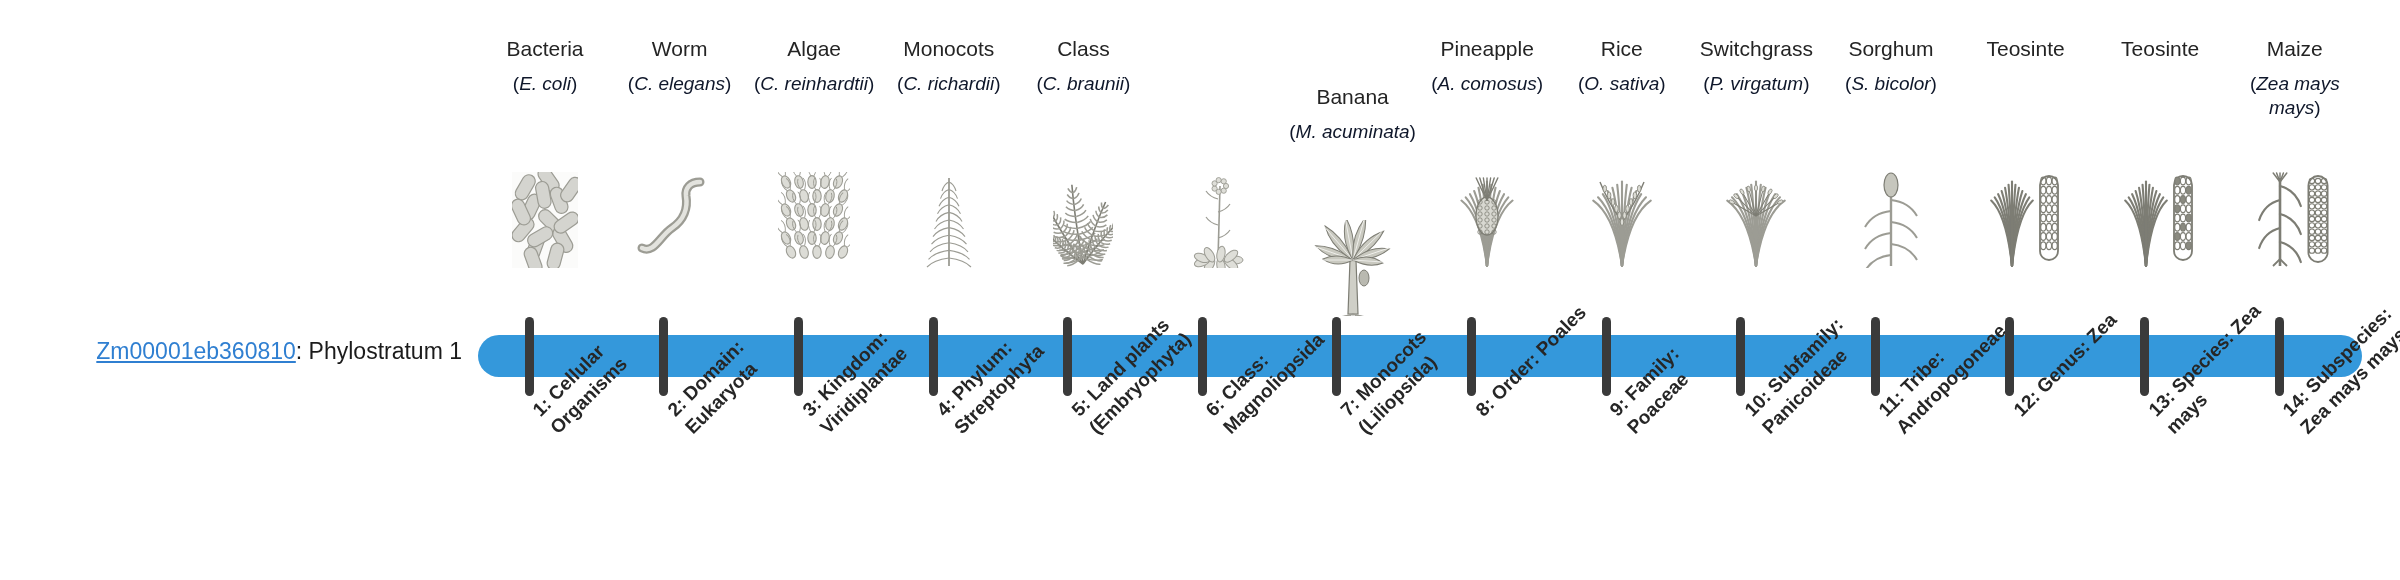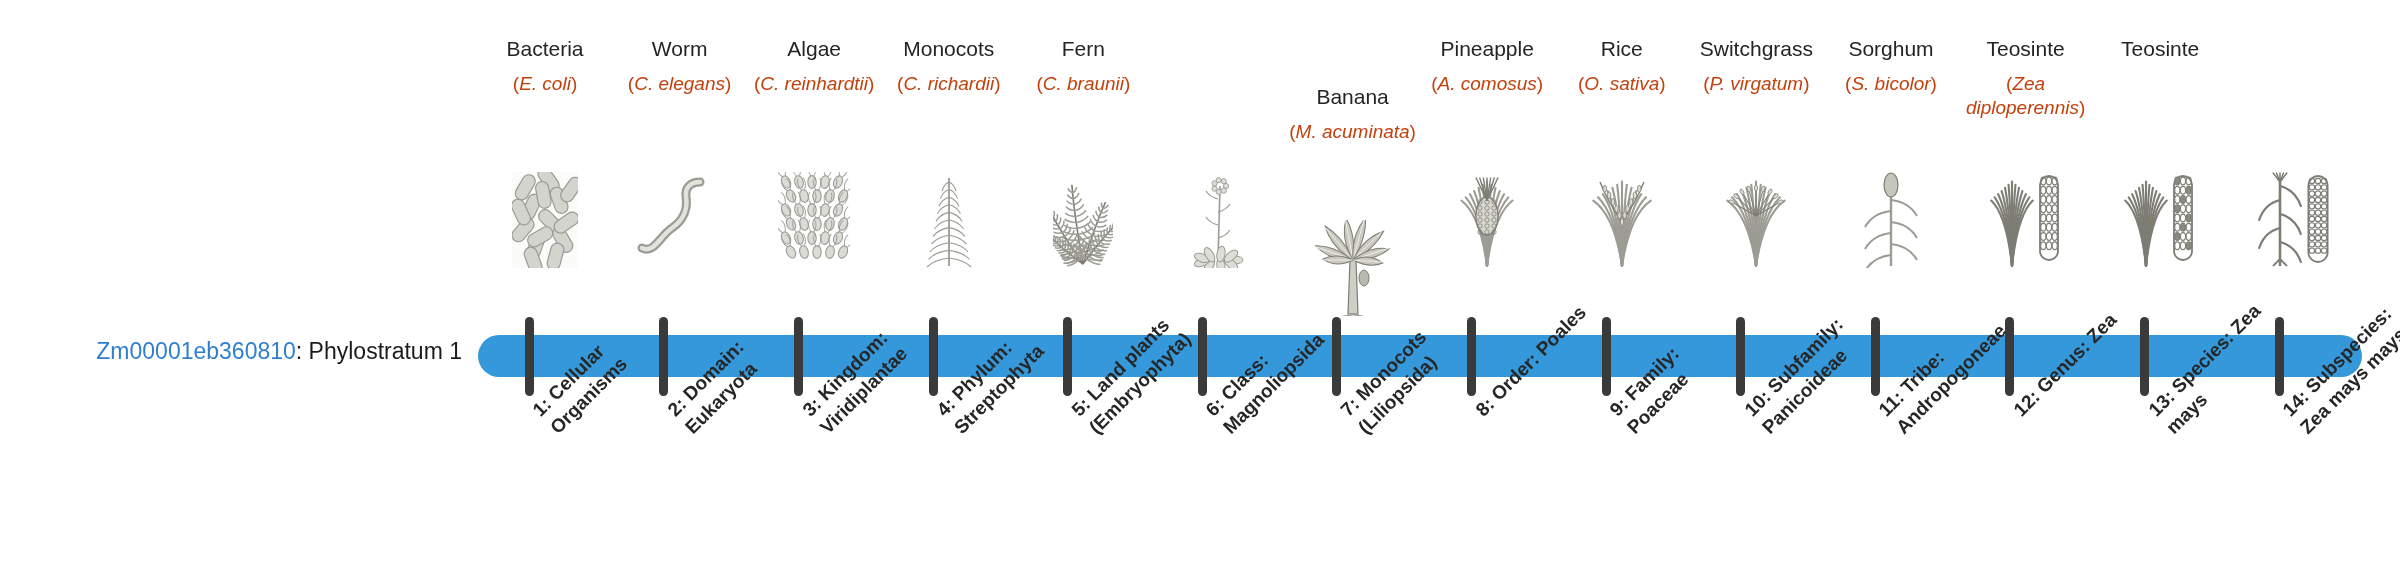--- a/index.html
+++ b/index.html
@@ -28,20 +28,21 @@
     top: 337px;
     width: 462px;
     text-align: right;
     font-size: 23px;
     line-height: 28px;
     color: #1b1b1b;
     white-space: nowrap;
   }
   .gene-label .gene-link {
     color: #2f7fd1;
+    text-decoration: underline;
     text-underline-offset: 2px;
     cursor: pointer;
   }
 
   
   .columns {
     position: absolute;
     left: 478px;
     top: 0;
     width: 1884px;
@@ -64,21 +65,21 @@
     font-size: 21px;
     line-height: 26px;
     color: #242424;
     white-space: nowrap;
   }
   .sci-name {
     margin-top: 10px;
     font-size: 19px;
     line-height: 24px;
     font-style: italic;
-    color: #c2410c;
+    color: #0f172a;
   }
   .sci-name .paren {
     font-style: normal;
   }
 
   
   .organism {
     position: absolute;
     top: 168px;
     left: 0;
@@ -395,21 +396,21 @@
             <path d="M28 70.8 Q41.3 72.8 47 79.8" fill="none" stroke="#9c9c94" stroke-width="1.1"></path>
             <path d="M28 78.39999999999999 Q13.65 80.39999999999999 7.5 87.39999999999999" fill="none" stroke="#9c9c94" stroke-width="1.1"></path>
             <path d="M28 78.39999999999999 Q42.35 80.39999999999999 48.5 87.39999999999999" fill="none" stroke="#9c9c94" stroke-width="1.1"></path>
             <path d="M28 86 Q12.600000000000001 88 6 95" fill="none" stroke="#9c9c94" stroke-width="1.1"></path>
             <path d="M28 86 Q43.4 88 50 95" fill="none" stroke="#9c9c94" stroke-width="1.1"></path>
           </svg>
         </div>
       </div>
       <div class="col" style="left: 538.4px;">
         <div class="col-head">
-          <div class="common-name">Fern</div>
+          <div class="common-name">Class</div>
           <div class="sci-name"><span class="paren">(</span>C. braunii<span class="paren">)</span></div>
         </div>
         <div class="organism">
           <svg width="60" height="96" viewBox="0 0 60 96">
             <g transform="translate(30,92) rotate(-8)">
               <path d="M0 0 Q-2 -48 0 -80" fill="none" stroke="#7d7d74" stroke-width="1.6"></path>
               <path d="M0 -6 Q-14.559999999999999 -7 -20.8 -11" fill="none" stroke="#9c9c94" stroke-width="1.5"></path>
               <path d="M0 -6 Q14.559999999999999 -7 20.8 -11" fill="none" stroke="#9c9c94" stroke-width="1.5"></path>
               <path d="M0 -12 Q-13.520000000000001 -13 -19.314285714285717 -17" fill="none" stroke="#9c9c94" stroke-width="1.5"></path>
               <path d="M0 -12 Q13.520000000000001 -13 19.314285714285717 -17" fill="none" stroke="#9c9c94" stroke-width="1.5"></path>
@@ -787,21 +788,20 @@
             <path d="M34 61 Q16 63 8 77" fill="none" stroke="#9c9c94" stroke-width="2"></path>
             <path d="M34 72 Q52 74 60 88" fill="none" stroke="#9c9c94" stroke-width="2"></path>
             <path d="M34 83 Q16 85 8 99" fill="none" stroke="#9c9c94" stroke-width="2"></path>
             <ellipse cx="34" cy="13" rx="7" ry="12" fill="#c6c6bd" stroke="#7d7d74" stroke-width="1.2"></ellipse>
           </svg>
         </div>
       </div>
       <div class="col" style="left: 1480.6px;">
         <div class="col-head">
           <div class="common-name">Teosinte</div>
-          <div class="sci-name"><span class="paren">(</span>Zea diploperennis<span class="paren">)</span></div>
         </div>
         <div class="organism">
           <svg width="80" height="96" viewBox="0 0 80 96">
             <g transform="translate(0,0)">
               <path d="M26 94 Q20.54 43.312 5.2520000000000024 28.52799999999999" fill="none" stroke="#7d7d74" stroke-width="2.1" stroke-linecap="round"></path>
               <path d="M26 94 Q21.45 43.312 8.71 25.36" fill="none" stroke="#7d7d74" stroke-width="2.1" stroke-linecap="round"></path>
               <path d="M26 94 Q22.36 43.312 12.168 22.191999999999993" fill="none" stroke="#7d7d74" stroke-width="2.1" stroke-linecap="round"></path>
               <path d="M26 94 Q23.27 43.312 15.626000000000001 19.024" fill="none" stroke="#7d7d74" stroke-width="2.1" stroke-linecap="round"></path>
               <path d="M26 94 Q24.18 43.312 19.084 15.855999999999995" fill="none" stroke="#7d7d74" stroke-width="2.1" stroke-linecap="round"></path>
               <path d="M26 94 Q25.09 43.312 22.542 12.687999999999988" fill="none" stroke="#7d7d74" stroke-width="2.1" stroke-linecap="round"></path>
@@ -890,20 +890,24 @@
               <ellipse cx="15" cy="64.5" rx="2.5500000000000003" ry="3.854166666666667" fill="none" stroke="#7d7d74" stroke-width="1.1"></ellipse>
               <ellipse cx="20.700000000000003" cy="64.5" rx="2.5500000000000003" ry="3.854166666666667" fill="none" stroke="#7d7d74" stroke-width="1.1"></ellipse>
               <ellipse cx="9.3" cy="73.75" rx="2.5500000000000003" ry="3.854166666666667" fill="none" stroke="#7d7d74" stroke-width="1.1"></ellipse>
               <ellipse cx="15" cy="73.75" rx="2.5500000000000003" ry="3.854166666666667" fill="none" stroke="#7d7d74" stroke-width="1.1"></ellipse>
               <ellipse cx="20.700000000000003" cy="73.75" rx="2.5500000000000003" ry="3.854166666666667" fill="#8a8a80" stroke="#7d7d74" stroke-width="1.1"></ellipse>
             </g>
           </svg>
         </div>
       </div>
       <div class="col" style="left: 1749.8px;">
+        <div class="col-head">
+          <div class="common-name">Maize</div>
+          <div class="sci-name"><span class="paren">(</span>Zea mays mays<span class="paren">)</span></div>
+        </div>
         <div class="organism">
           <svg width="82" height="96" viewBox="0 0 82 96">
             <g transform="translate(0,0)">
               <line x1="26" y1="94" x2="26" y2="6" stroke="#7d7d74" stroke-width="2.6"></line>
               <path d="M26 14 Q41.6 18 46.8 34" fill="none" stroke="#7d7d74" stroke-width="2.2" stroke-linecap="round"></path>
               <path d="M26 28 Q10.4 32 5.199999999999999 48" fill="none" stroke="#7d7d74" stroke-width="2.2" stroke-linecap="round"></path>
               <path d="M26 42 Q41.6 46 46.8 62" fill="none" stroke="#7d7d74" stroke-width="2.2" stroke-linecap="round"></path>
               <path d="M26 56 Q10.4 60 5.199999999999999 76" fill="none" stroke="#7d7d74" stroke-width="2.2" stroke-linecap="round"></path>
               <path d="M26 70 Q41.6 74 46.8 90" fill="none" stroke="#7d7d74" stroke-width="2.2" stroke-linecap="round"></path>
               <line x1="26" y1="10" x2="19.2" y2="1" stroke="#7d7d74" stroke-width="1.5" stroke-linecap="round"></line>

